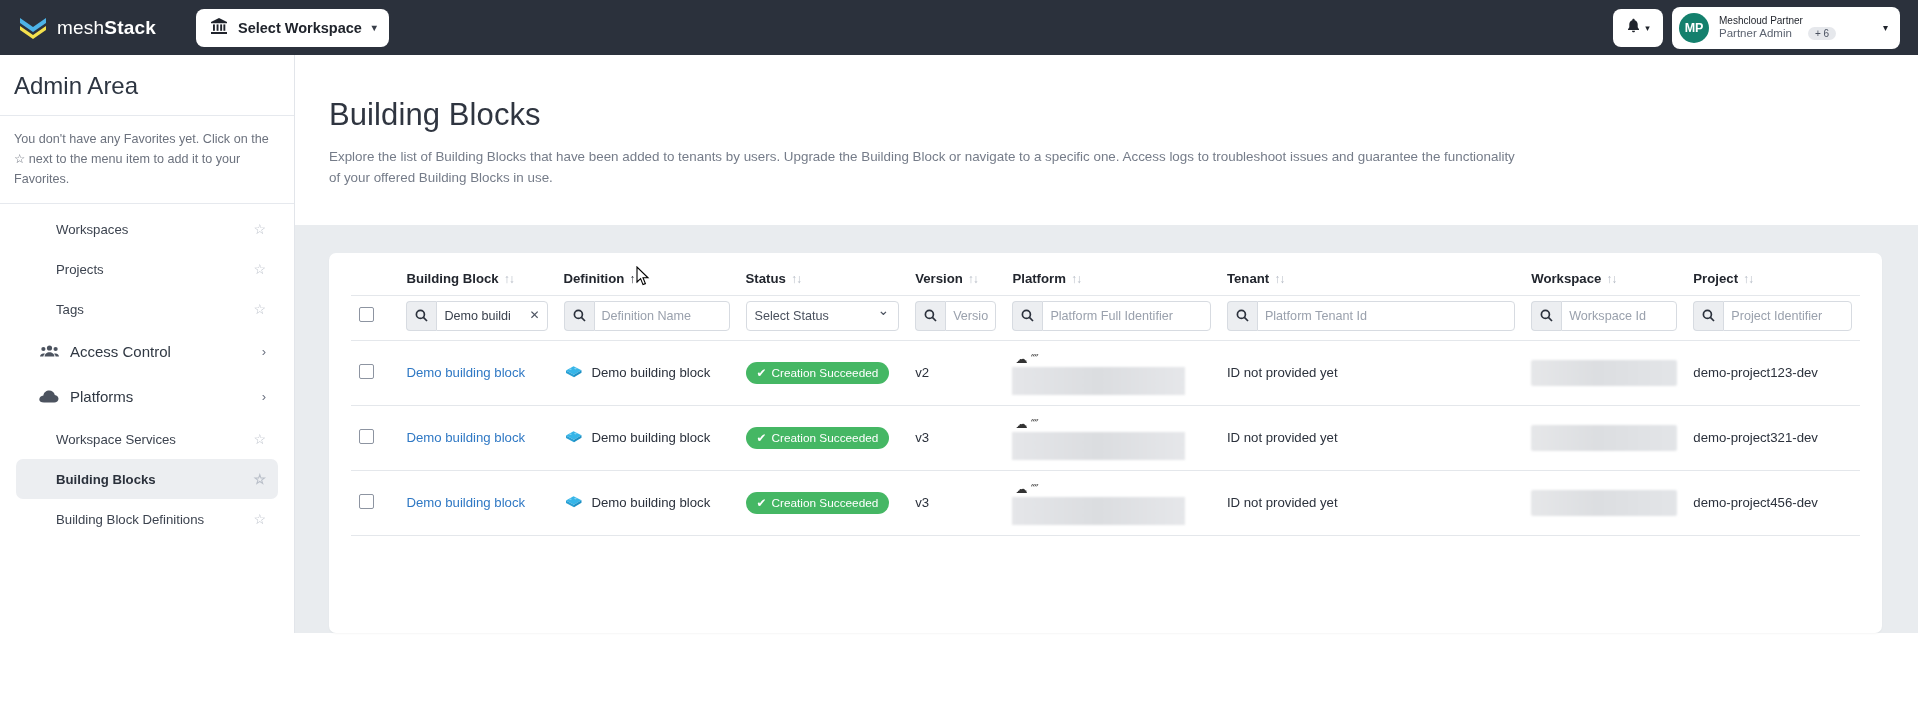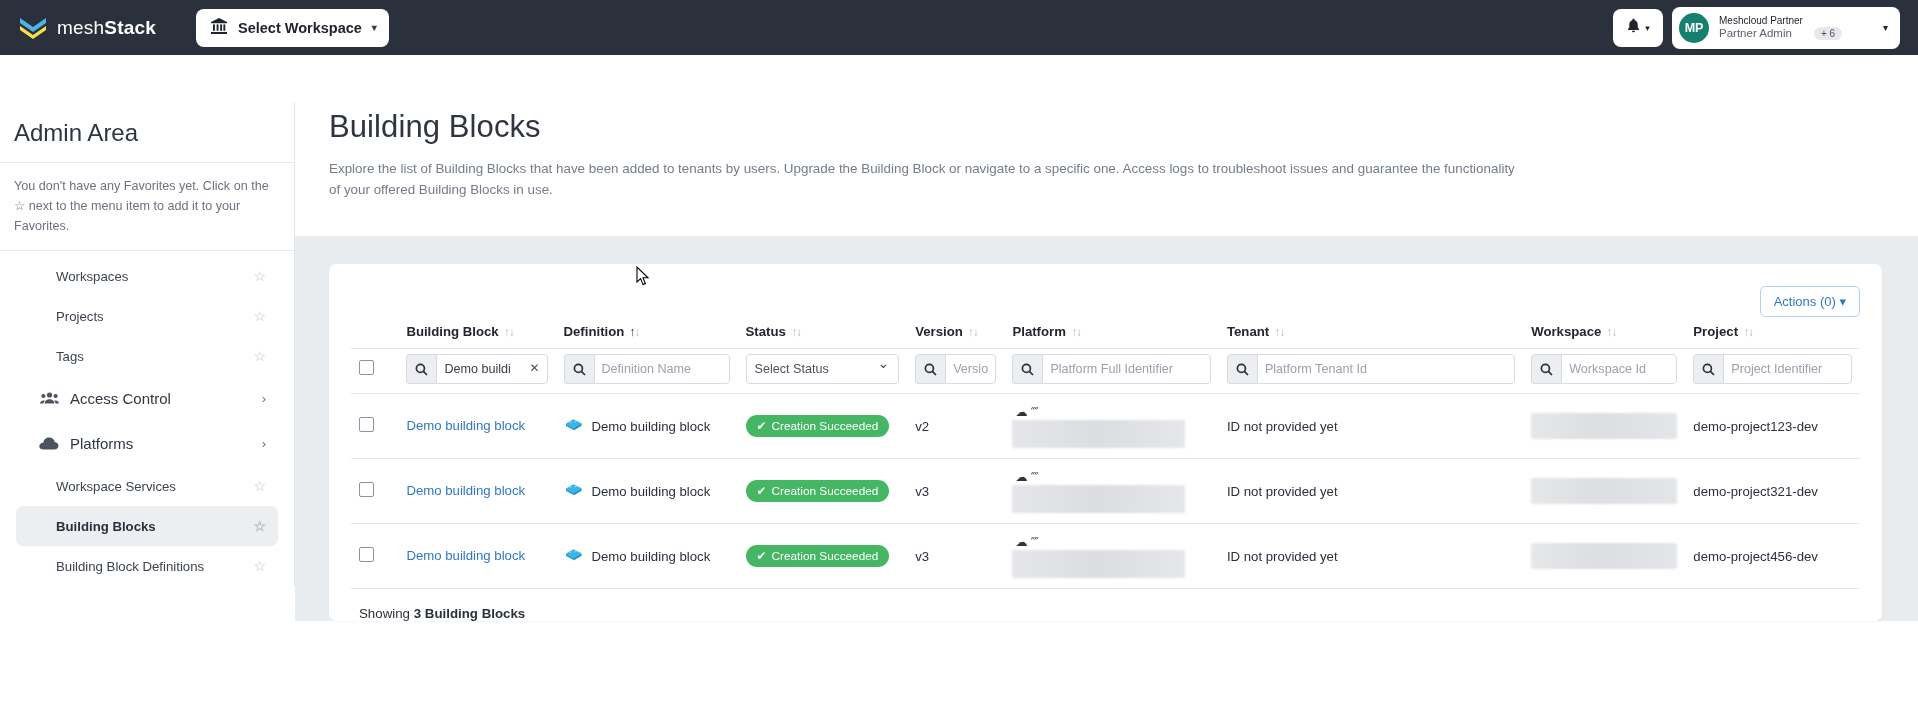--- a/index.html
+++ b/index.html
@@ -36,29 +36,29 @@
     background: #ffffff; border-radius: 8px; height: 42px; min-width: 228px;
     display: flex; align-items: center; gap: 10px; padding: 0 12px 0 7px; cursor: pointer;
   }
   .avatar {
     width: 30px; height: 30px; border-radius: 50%; background: #14806d;
     color: #fff; font-size: 12.5px; font-weight: 700;
     display: flex; align-items: center; justify-content: center;
   }
   .user-meta { display: flex; flex-direction: column; line-height: 1.18; }
   .user-name { font-size: 10px; color: #1d2129; }
-  .user-sub { font-size: 11.5px; color: #5c6370; display: flex; align-items: center; gap: 22px; }
+  .user-sub { font-size: 11.5px; color: #5c6370; display: flex; align-items: center; gap: 16px; }
   .user-badge {
     background: #e6e8ec; color: #4a5160; border-radius: 9px;
     font-size: 10px; padding: 1px 7px;
   }
   .user-caret { margin-left: auto; font-size: 10px; color: #20242c; }
 
   
-  .body { flex: 1; display: flex; min-height: 0; align-items: center; }
+  .body { flex: 1; display: flex; min-height: 0; }
 
   
   .sidebar {
     width: 295px; flex: 0 0 295px; background: #fff;
     border-right: 1px solid #e2e5ea; display: flex; flex-direction: column;
   }
   .admin-title {
     font-size: 24px; color: #2d3541; padding: 17px 0 15px 14px;
     border-bottom: 1px solid #e6e9ee; font-weight: 400;
   }
@@ -283,26 +283,20 @@
 
     <div class="main">
       <div class="page-head">
         <div class="page-title">Building Blocks</div>
         <div class="page-desc">Explore the list of Building Blocks that have been added to tenants by users. Upgrade the Building Block or navigate to a specific one. Access logs to troubleshoot issues and guarantee the functionality of your offered Building Blocks in use.</div>
       </div>
 
       <div class="content-area">
         <div class="card">
 
-          <div class="card-top">
-            <button class="actions-btn">
-              <span>Actions (0)</span>
-              <span>▾</span>
-            </button>
-          </div>
 
           <table>
             <colgroup>
               <col style="width:38px">
                 <col style="width:126px">
                 <col style="width:146px">
                 <col style="width:136px">
               <col style="width:78px">
                 <col style="width:172px">
                 <col style="width:244px">
@@ -518,23 +512,20 @@
                 </td>
                 <td>ID not provided yet</td>
                 <td>
                     <div class="redacted"></div>
                   </td>
                 <td>demo-project456-dev</td>
               </tr>
             </tbody>
           </table>
 
-          <div class="showing">
-            <span>Showing </span><b>3 Building Blocks</b>
-          </div>
 
         </div>
       </div>
     </div>
   </div>
 
   <svg class="cursor" viewBox="0 0 14 20">
     <path d="M1 1 L1 16 L4.6 12.6 L7 18.6 L9.4 17.6 L7 11.8 L12 11.8 Z" fill="#fff" stroke="#000" stroke-width="1.1"></path>
   </svg>
 </div>

